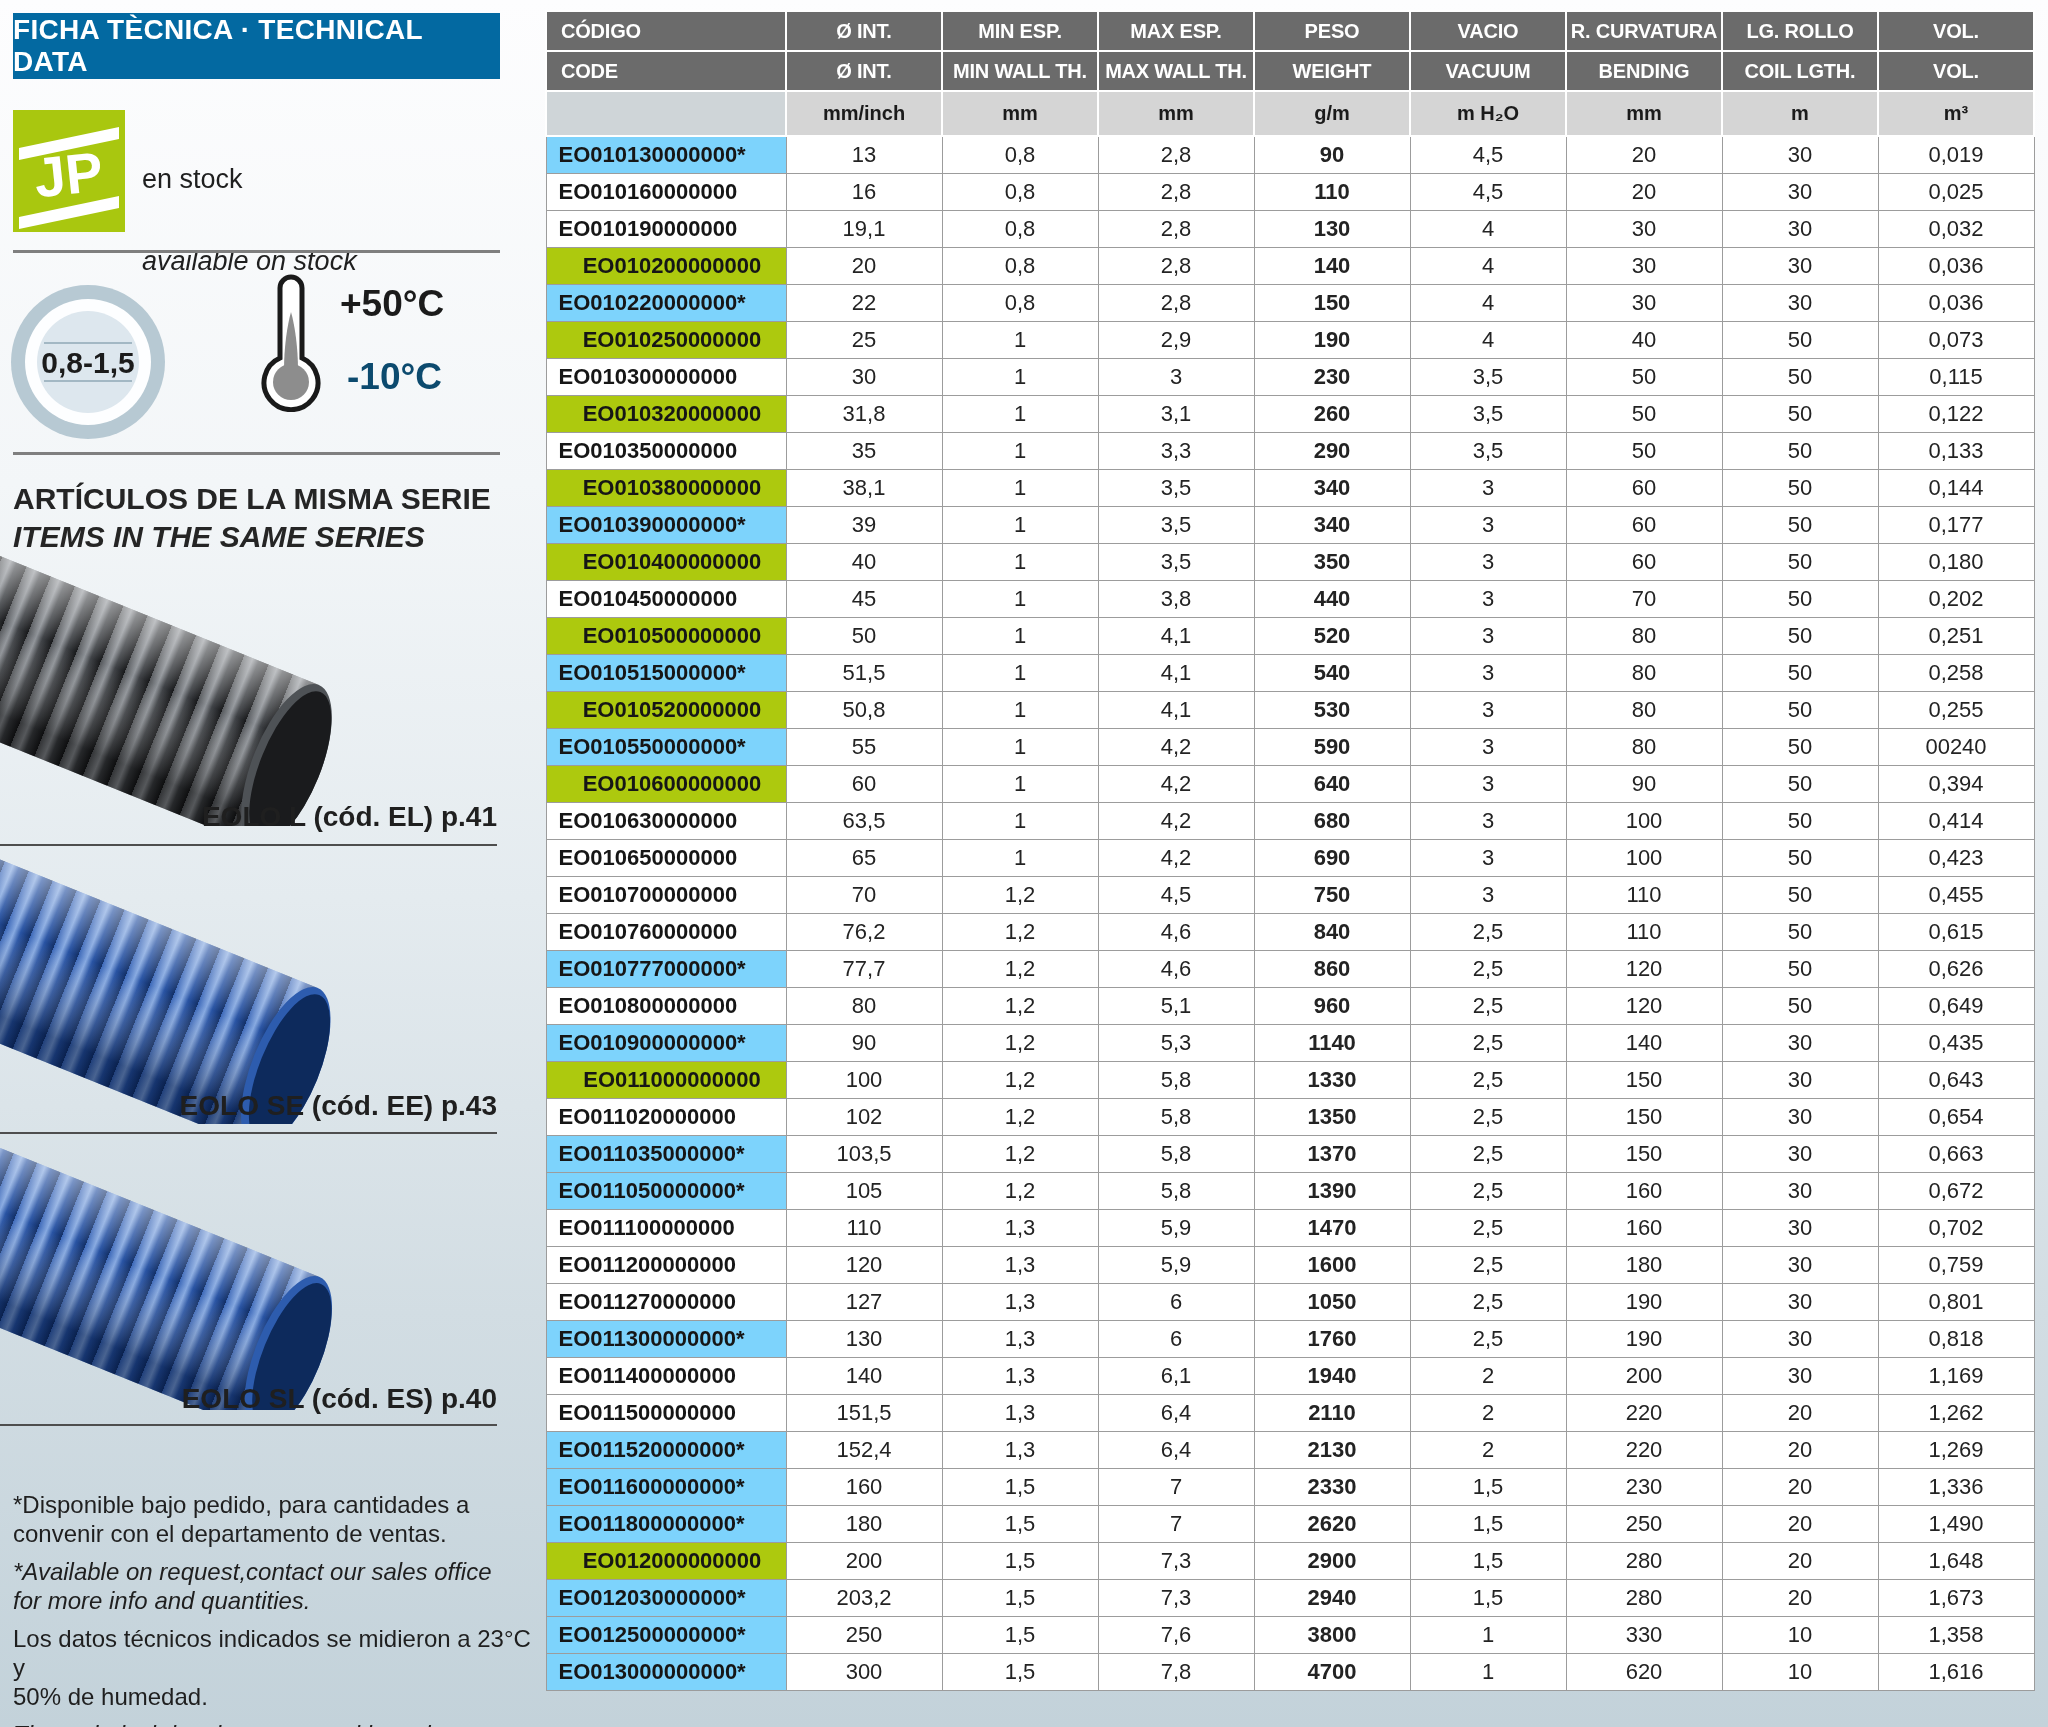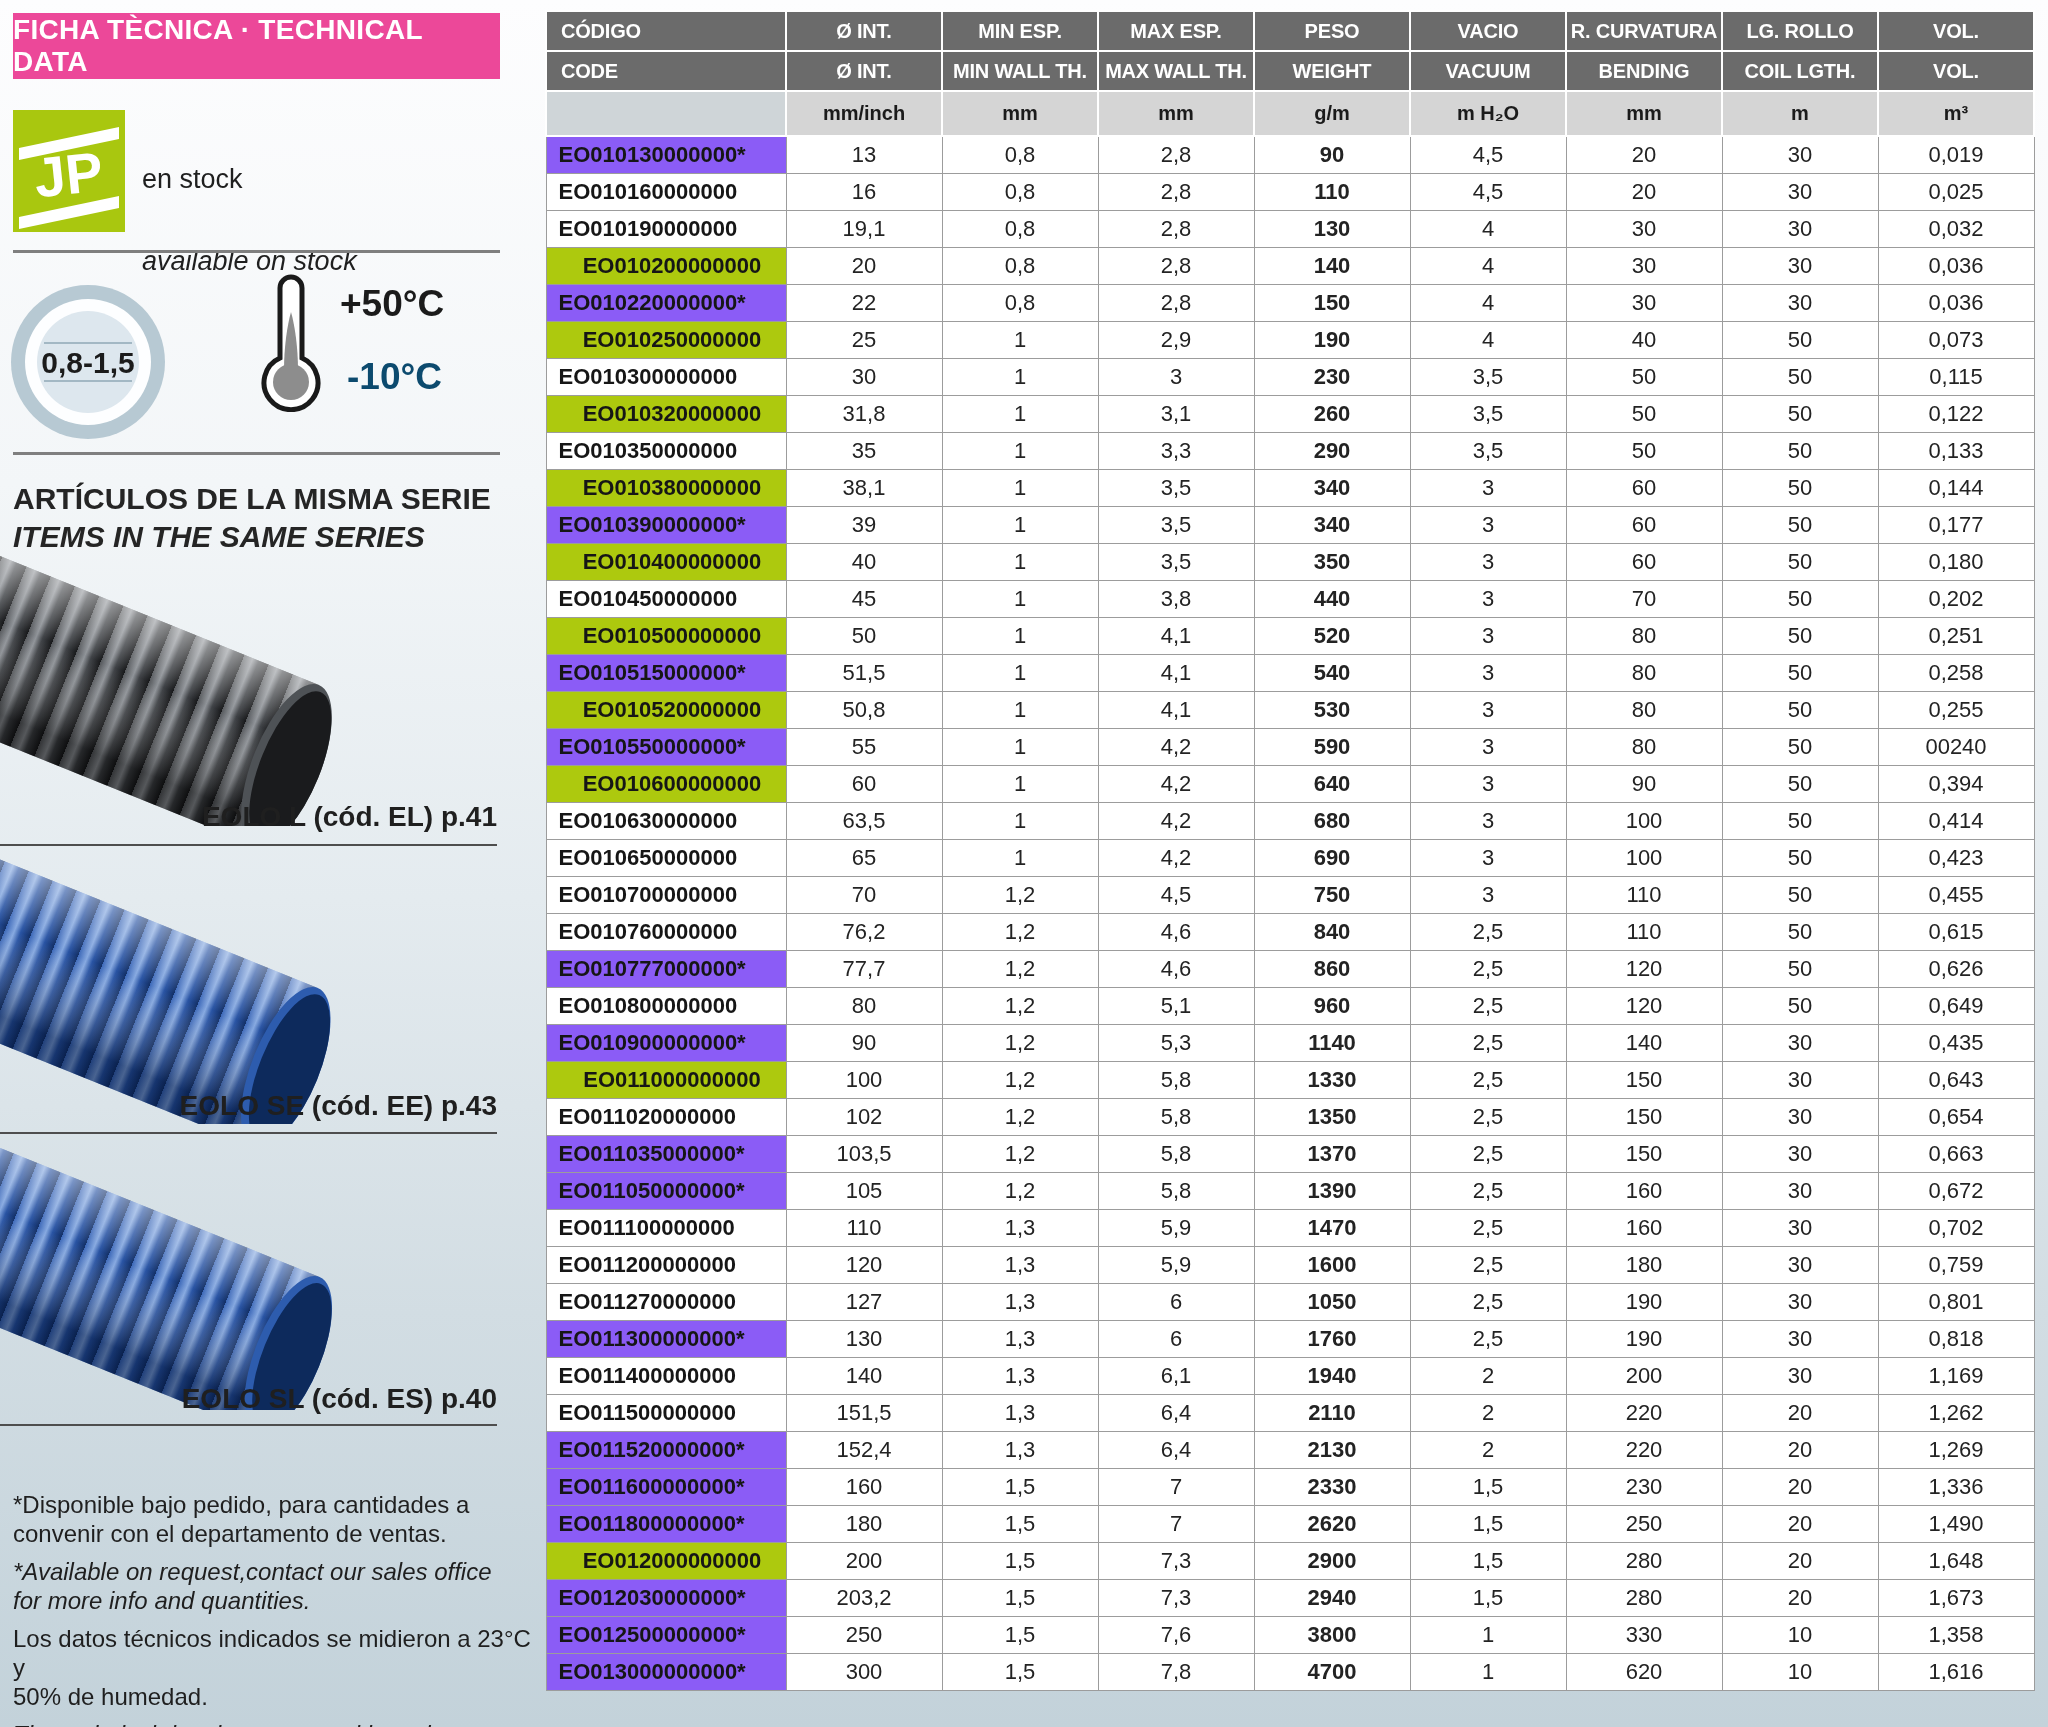--- a/index.html
+++ b/index.html
@@ -2,21 +2,21 @@
 <html><head>
 <meta charset="utf-8">
 <style>
   html,body{margin:0;padding:0;}
   body{
     width:2048px;height:1727px;position:relative;overflow:hidden;
     font-family:"Liberation Sans",sans-serif;color:#222;
     background:linear-gradient(180deg,#fdfdfe 0%,#f3f6f8 28%,#e4ebef 52%,#d2dde3 76%,#c3d2da 100%);
   }
   
-  .title-bar{position:absolute;left:13px;top:13px;width:487px;height:66px;background:#ec4899;
+  .title-bar{position:absolute;left:13px;top:13px;width:487px;height:66px;background:#0369a1;
     color:#fff;display:flex;align-items:center;justify-content:center;
     font-weight:bold;font-size:28px;letter-spacing:.3px;}
   .jp{position:absolute;left:13px;top:110px;width:112px;height:122px;}
   .stock{position:absolute;left:142px;top:162px;font-size:27px;line-height:34px;color:#1f1f1f;}
   .stock .it{font-style:italic;margin-top:48px;}
   .hr{position:absolute;height:3px;background:#7f7f7f;}
   #hr1{left:13px;top:250px;width:487px;}
   #hr2{left:13px;top:452px;width:487px;}
   .ring{position:absolute;left:8px;top:282px;width:160px;height:160px;}
   .thermo{position:absolute;left:258px;top:272px;width:66px;height:140px;}
@@ -42,21 +42,21 @@
     border:2px solid #fff;height:38px;text-align:center;padding:0;overflow:hidden;}
   .tbl thead th.first{text-align:left;padding-left:14px;}
   .tbl tr.units td{background:#d5d5d5;color:#1b1b1b;font-weight:bold;font-size:20px;
     border:2px solid #fff;height:41px;text-align:center;overflow:hidden;margin-top:20px;}
   .tbl tr.units td.first{background:#cfd5d8;}
   .tbl tbody td{background:#fff;border:1px solid #9c9c9c;font-size:22px;color:#232323;
     text-align:center;height:36px;padding:0;overflow:hidden;}
   .tbl tbody td.code{text-align:left;padding-left:12px;font-weight:bold;color:#161616;}
   .tbl tbody td.peso{font-weight:bold;}
   .tbl tbody td.hl-green{background:#adc90e;text-align:center;}
-  .tbl tbody td.hl-blue{background:#8b5cf6;margin-left:13px;}
+  .tbl tbody td.hl-blue{background:#7dd3fc;margin-left:13px;}
 </style>
 </head>
 <body>
 
 <div class="title-bar">FICHA TÈCNICA · TECHNICAL DATA</div>
 
 <svg class="jp" viewBox="0 0 112 122">
   <rect x="0" y="0" width="112" height="122" fill="#a9c70f"></rect>
   <polygon points="6,38 106,17 106,29 6,50" fill="#ffffff"></polygon>
   <polygon points="6,107 106,86 106,98 6,119" fill="#ffffff"></polygon>

